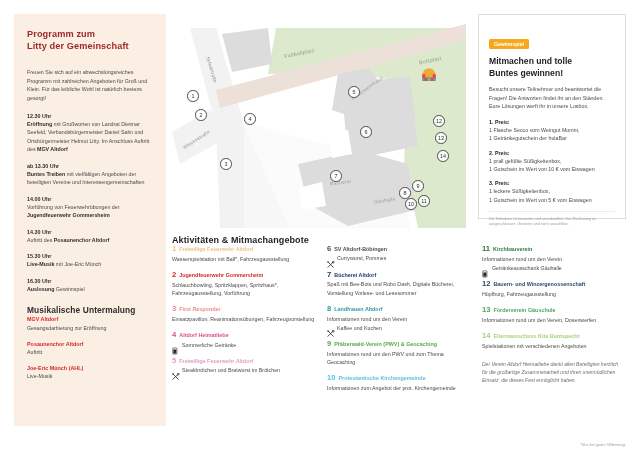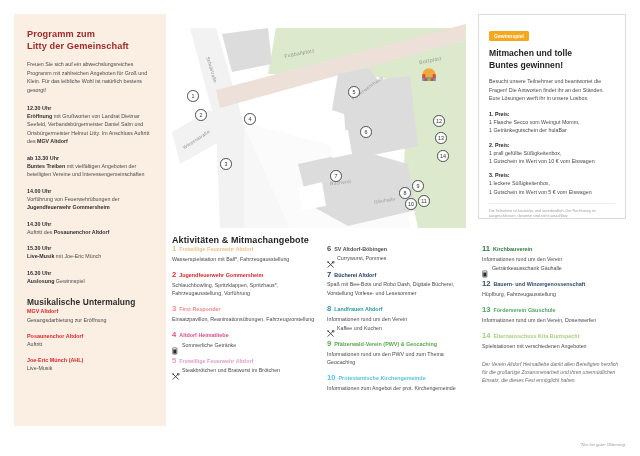--- a/index.html
+++ b/index.html
@@ -14,21 +14,21 @@
 
   
   .program-panel {
     position: absolute; left: 14px; top: 14px;
     width: 152px; height: 412px;
     background: #fbefe3;
     padding: 14px 13px 10px 13px;
   }
   .program-title {
     font-size: 9.2px; font-weight: bold; line-height: 1.32;
-    color: #9e2a2b; letter-spacing: .1px; margin-bottom: 8px;
+    color: #9e2a2b; letter-spacing: .1px; margin-bottom: 16px;
   }
   .program-intro {
     font-size: 5.3px; line-height: 1.62; color: #4a4a4a;
     margin-bottom: 9px;
   }
   .sched-item { margin-bottom: 8px; }
   .sched-time { font-size: 5.4px; font-weight: bold; color: #2e2e2e; line-height: 1.5; }
   .sched-desc { font-size: 5.3px; line-height: 1.6; color: #4a4a4a; }
   .sched-desc b { color: #2e2e2e; }
   .music-title {
@@ -65,21 +65,21 @@
   .bld-label {
     position: absolute; font-size: 4.8px; color: #9a9a9a;
     letter-spacing: .3px; white-space: nowrap;
   }
 
   
   .gew-panel {
     position: absolute; left: 478px; top: 14px;
     width: 148px; height: 205px;
     background: #ffffff; border: .8px solid #dcdcdc;
-    padding: 9px 10px;
+    padding: 17px 10px;
   }
   .gew-badge {
     display: inline-block; background: #f5a81c; color: #ffffff;
     font-size: 5.1px; font-weight: bold; padding: 2.2px 5px;
     border-radius: 1.5px; margin-bottom: 7px;
   }
   .gew-title {
     font-size: 8.6px; font-weight: bold; color: #1f1f1f;
     line-height: 1.34; margin-bottom: 6px;
   }

